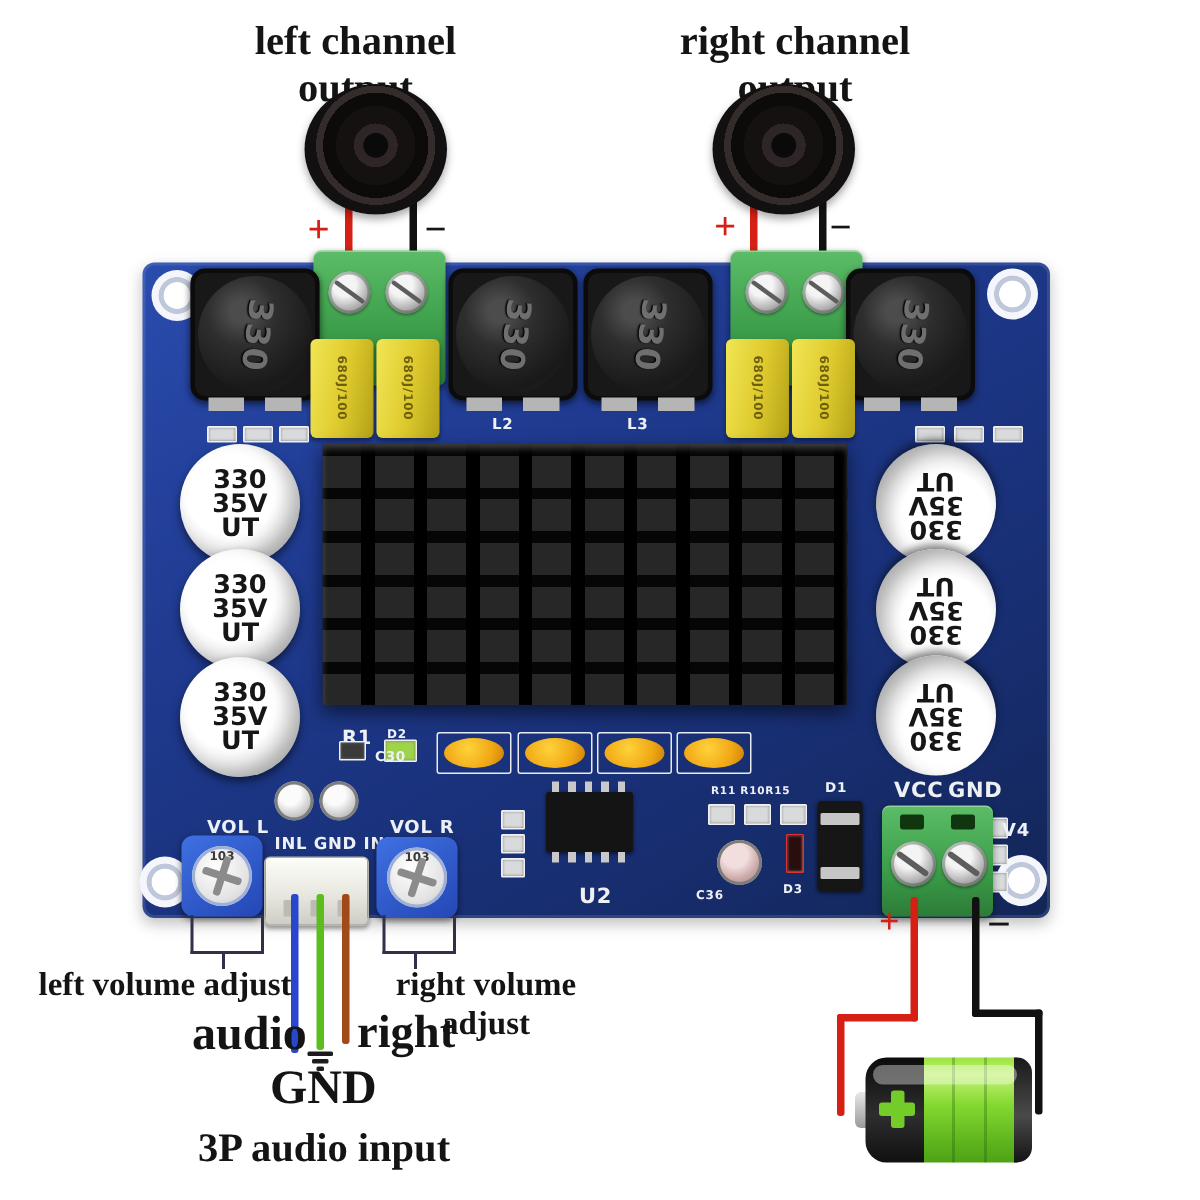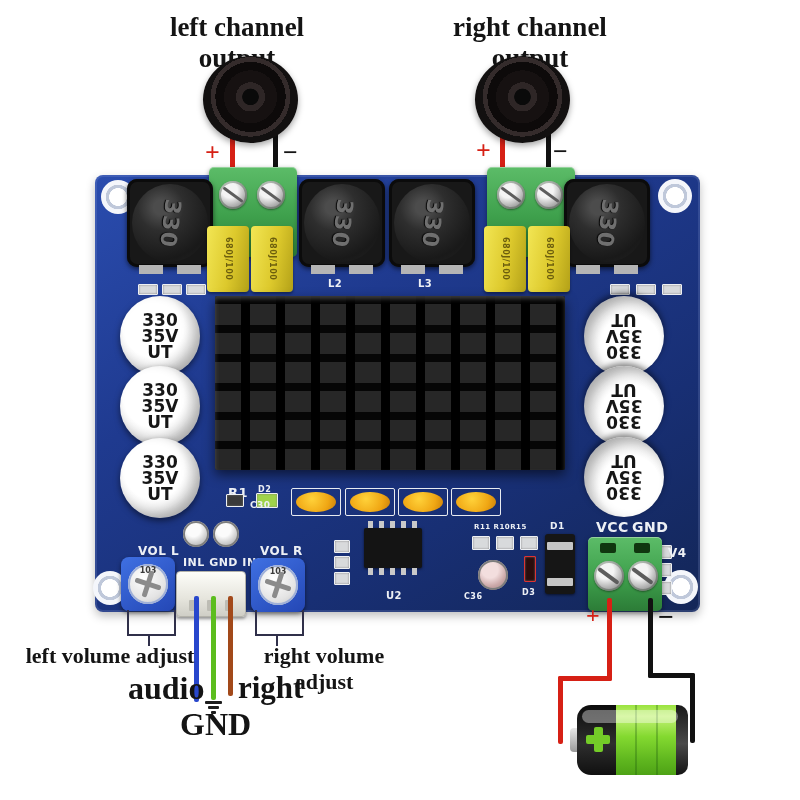--- a/index.html
+++ b/index.html
@@ -251,21 +251,21 @@
       </div>
     </div>
 
   <div class="xh">
     <div class="xslot" style="left:12px;"></div>
     <div class="xslot" style="left:30px;"></div>
     <div class="xslot" style="left:48px;"></div>
   </div>
 
   <div class="ic"></div>
-  <div class="silk" style="left:386px;top:590px;font-size:10px;">U2</div>
+  <div class="silk" style="left:386px;top:590px;font-size:14px;">U2</div>
   <div class="silk" style="left:474px;top:523px;font-size:7px;">R11 R10R15</div>
   <div class="scap" style="left:478px;top:560px;width:30px;height:30px;background:radial-gradient(circle at 40% 33%, #f3dede 0 30%, #cba8a8 60%, #8e7a7a 100%);"></div>
   <div class="silk" style="left:464px;top:592px;font-size:8px;">C36</div>
   <div class="smd" style="left:524px;top:556px;width:10px;height:24px;background:#2a0d0d;border-color:#d33;"></div>
   <div class="silk" style="left:522px;top:588px;font-size:8px;">D3</div>
   <div class="d1">
     <div class="band" style="top:8px;"></div>
     <div class="band" style="top:44px;"></div>
   </div>
   <div class="silk" style="left:550px;top:521px;font-size:9px;">D1</div>
@@ -290,20 +290,21 @@
   <div class="wire" style="left:228px;top:596px;width:5px;height:100px;background:#a2491a;"></div>
   <div class="gline" style="left:205px;top:701px;width:17px;"></div>
   <div class="gline" style="left:208px;top:706px;width:11px;"></div>
   <div class="gline" style="left:211px;top:711px;width:5px;"></div>
 
   <div class="lbl" style="left:238px;top:643px;width:172px;text-align:center;font-size:22px;">right volume adjust</div>
   <div class="lbl" style="left:24px;top:643px;width:172px;text-align:center;font-size:22px;">left volume adjust</div>
   <div class="lbl" style="left:128px;top:670px;font-size:32px;">audio</div>
   <div class="lbl" style="left:238px;top:670px;font-size:31px;">right</div>
   <div class="lbl" style="left:180px;top:706px;font-size:32px;">GND</div>
+  <div class="lbl" style="left:132px;top:750px;font-size:27px;">3P audio input</div>
 
   <div class="wire" style="left:607px;top:598px;width:5px;height:83px;background:#d62015;"></div>
   <div class="wire" style="left:558px;top:676px;width:54px;height:5px;background:#d62015;"></div>
   <div class="wire" style="left:558px;top:676px;width:5px;height:68px;background:#d62015;"></div>
   <div class="wire" style="left:648px;top:598px;width:5px;height:80px;background:#111;"></div>
   <div class="wire" style="left:648px;top:673px;width:47px;height:5px;background:#111;"></div>
   <div class="wire" style="left:690px;top:673px;width:5px;height:70px;background:#111;"></div>
   <div class="lbl" style="left:586px;top:602px;font-size:24px;color:#d62015;">+</div>
   <div class="lbl" style="left:658px;top:601px;font-size:28px;">−</div>
 

